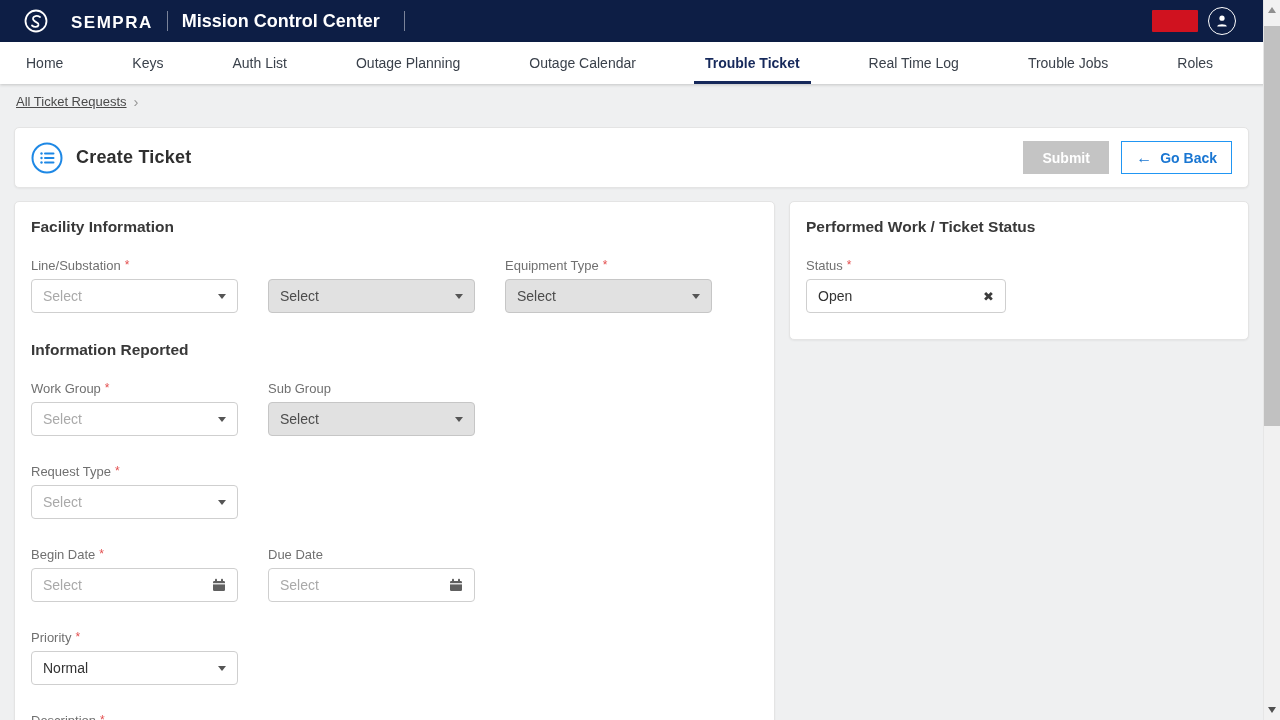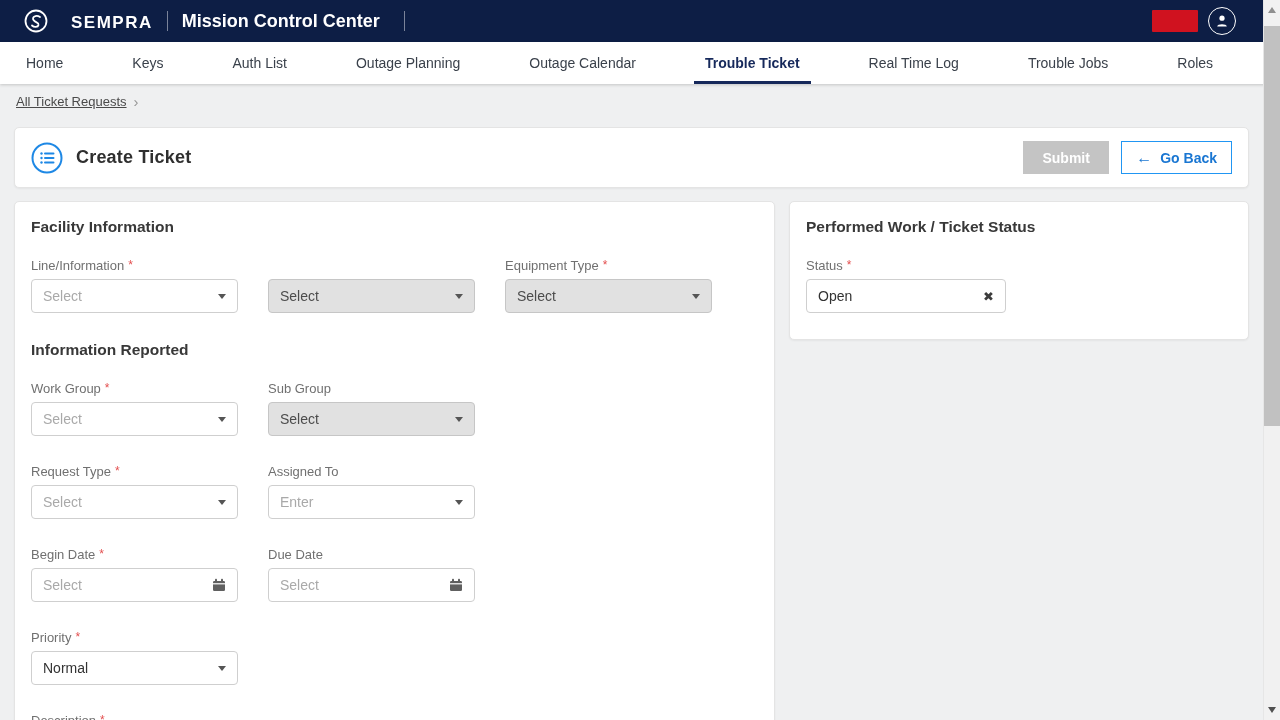--- a/index.html
+++ b/index.html
@@ -145,21 +145,21 @@
 
   <div class="panels">
 
     <div class="card card-left">
 
       <div class="section-heading">Facility Information</div>
 
       <div class="row">
         <div class="field">
           <div class="field-label">
-            <span>Line/Information</span>
+            <span>Line/Substation</span>
               <span class="req">*</span>
           </div>
           <div class="select">
             <span class="ph">Select</span>
             <span class="caret"></span>
           </div>
         </div>
         <div class="field">
           <div class="select disabled">
             <span class="ph">Select</span>
@@ -203,29 +203,20 @@
       </div>
 
       <div class="row">
         <div class="field">
           <div class="field-label">
             <span>Request Type</span>
               <span class="req">*</span>
           </div>
           <div class="select">
             <span class="ph">Select</span>
-            <span class="caret"></span>
-          </div>
-        </div>
-        <div class="field">
-          <div class="field-label">
-            <span>Assigned To</span>
-          </div>
-          <div class="select">
-            <span class="ph">Enter</span>
             <span class="caret"></span>
           </div>
         </div>
       </div>
 
       <div class="row">
         <div class="field">
           <div class="field-label">
             <span>Begin Date</span>
               <span class="req">*</span>

